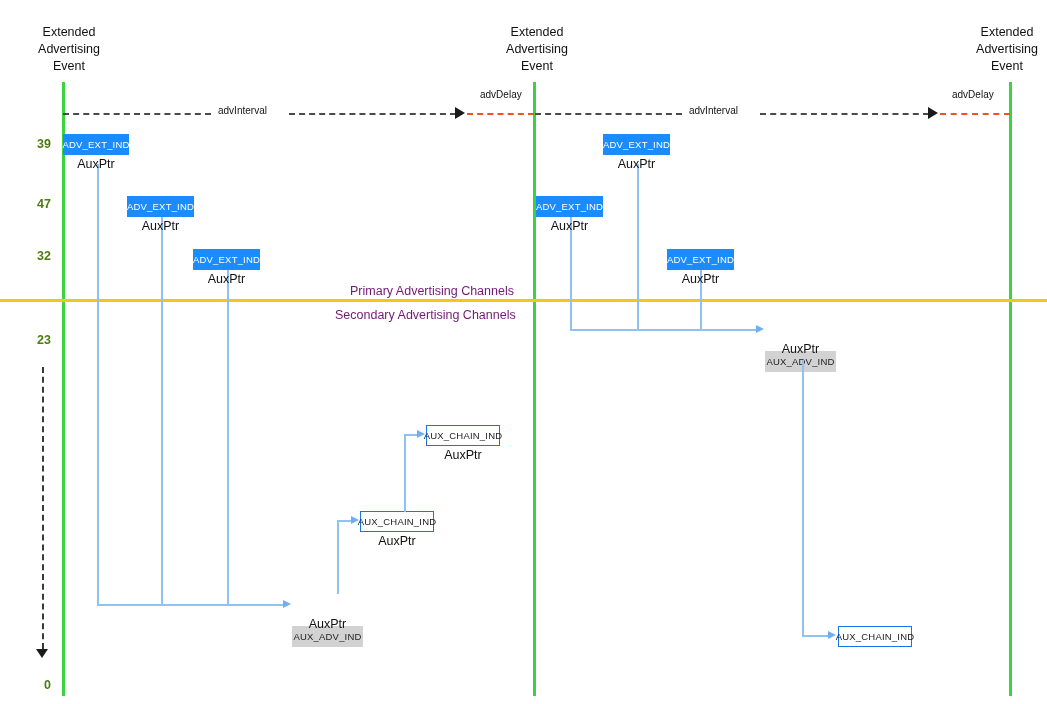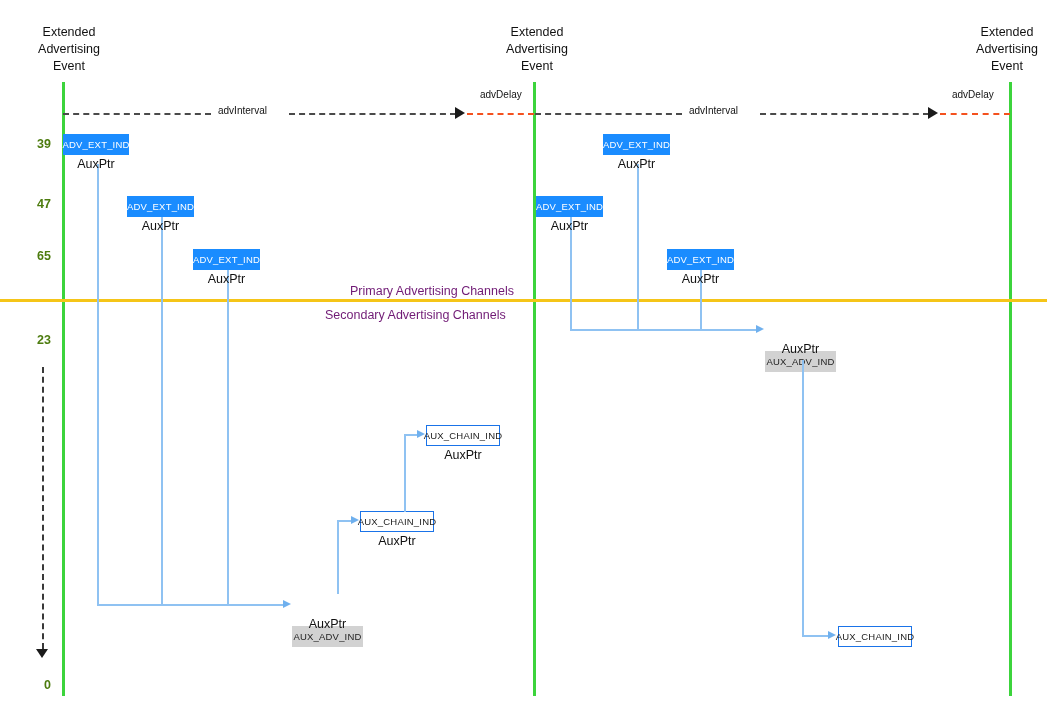--- a/index.html
+++ b/index.html
@@ -165,30 +165,30 @@
   <div class="dash-seg" style="left:535px;top:113px;width:147px;"></div>
   <div class="interval-label" style="left:683px;top:105px;">advInterval</div>
   <div class="dash-seg" style="left:760px;top:113px;width:169px;"></div>
   <div class="dash-arrow" style="left:928px;top:107px;"></div>
 
   <div class="dash-seg red" style="left:940px;top:113px;width:70px;"></div>
   <div class="interval-label" style="left:946px;top:89px;">advDelay</div>
 
   <div class="axis-num" style="left:25px;top:137px;">39</div>
   <div class="axis-num" style="left:25px;top:197px;">47</div>
-  <div class="axis-num" style="left:25px;top:249px;">65</div>
+  <div class="axis-num" style="left:25px;top:249px;">32</div>
   <div class="axis-num" style="left:25px;top:333px;">23</div>
   <div class="axis-num" style="left:25px;top:678px;">0</div>
 
   <div class="axis-dash" style="left:42px;top:367px;height:282px;"></div>
   <div class="axis-arrow" style="left:36px;top:649px;"></div>
 
   <div class="channel-divider" style="top:299px;"></div>
   <div class="channel-label" style="left:350px;top:284px;">Primary Advertising Channels</div>
-  <div class="channel-label" style="left:325px;top:308px;">Secondary Advertising Channels</div>
+  <div class="channel-label" style="left:335px;top:308px;">Secondary Advertising Channels</div>
 
   <div class="conn-v" style="left:97px;top:164px;height:441px;"></div>
   <div class="conn-v" style="left:161px;top:216px;height:389px;"></div>
   <div class="conn-v" style="left:227px;top:269px;height:336px;"></div>
   <div class="conn-h" style="left:97px;top:604px;width:189px;"></div>
   <div class="conn-arrow-r" style="left:283px;top:600px;"></div>
 
   <div class="pkt ext" style="left:63px;top:134px;width:66px;">ADV_EXT_IND</div>
   <div class="auxptr" style="left:63px;top:157px;width:66px;">AuxPtr</div>
 

